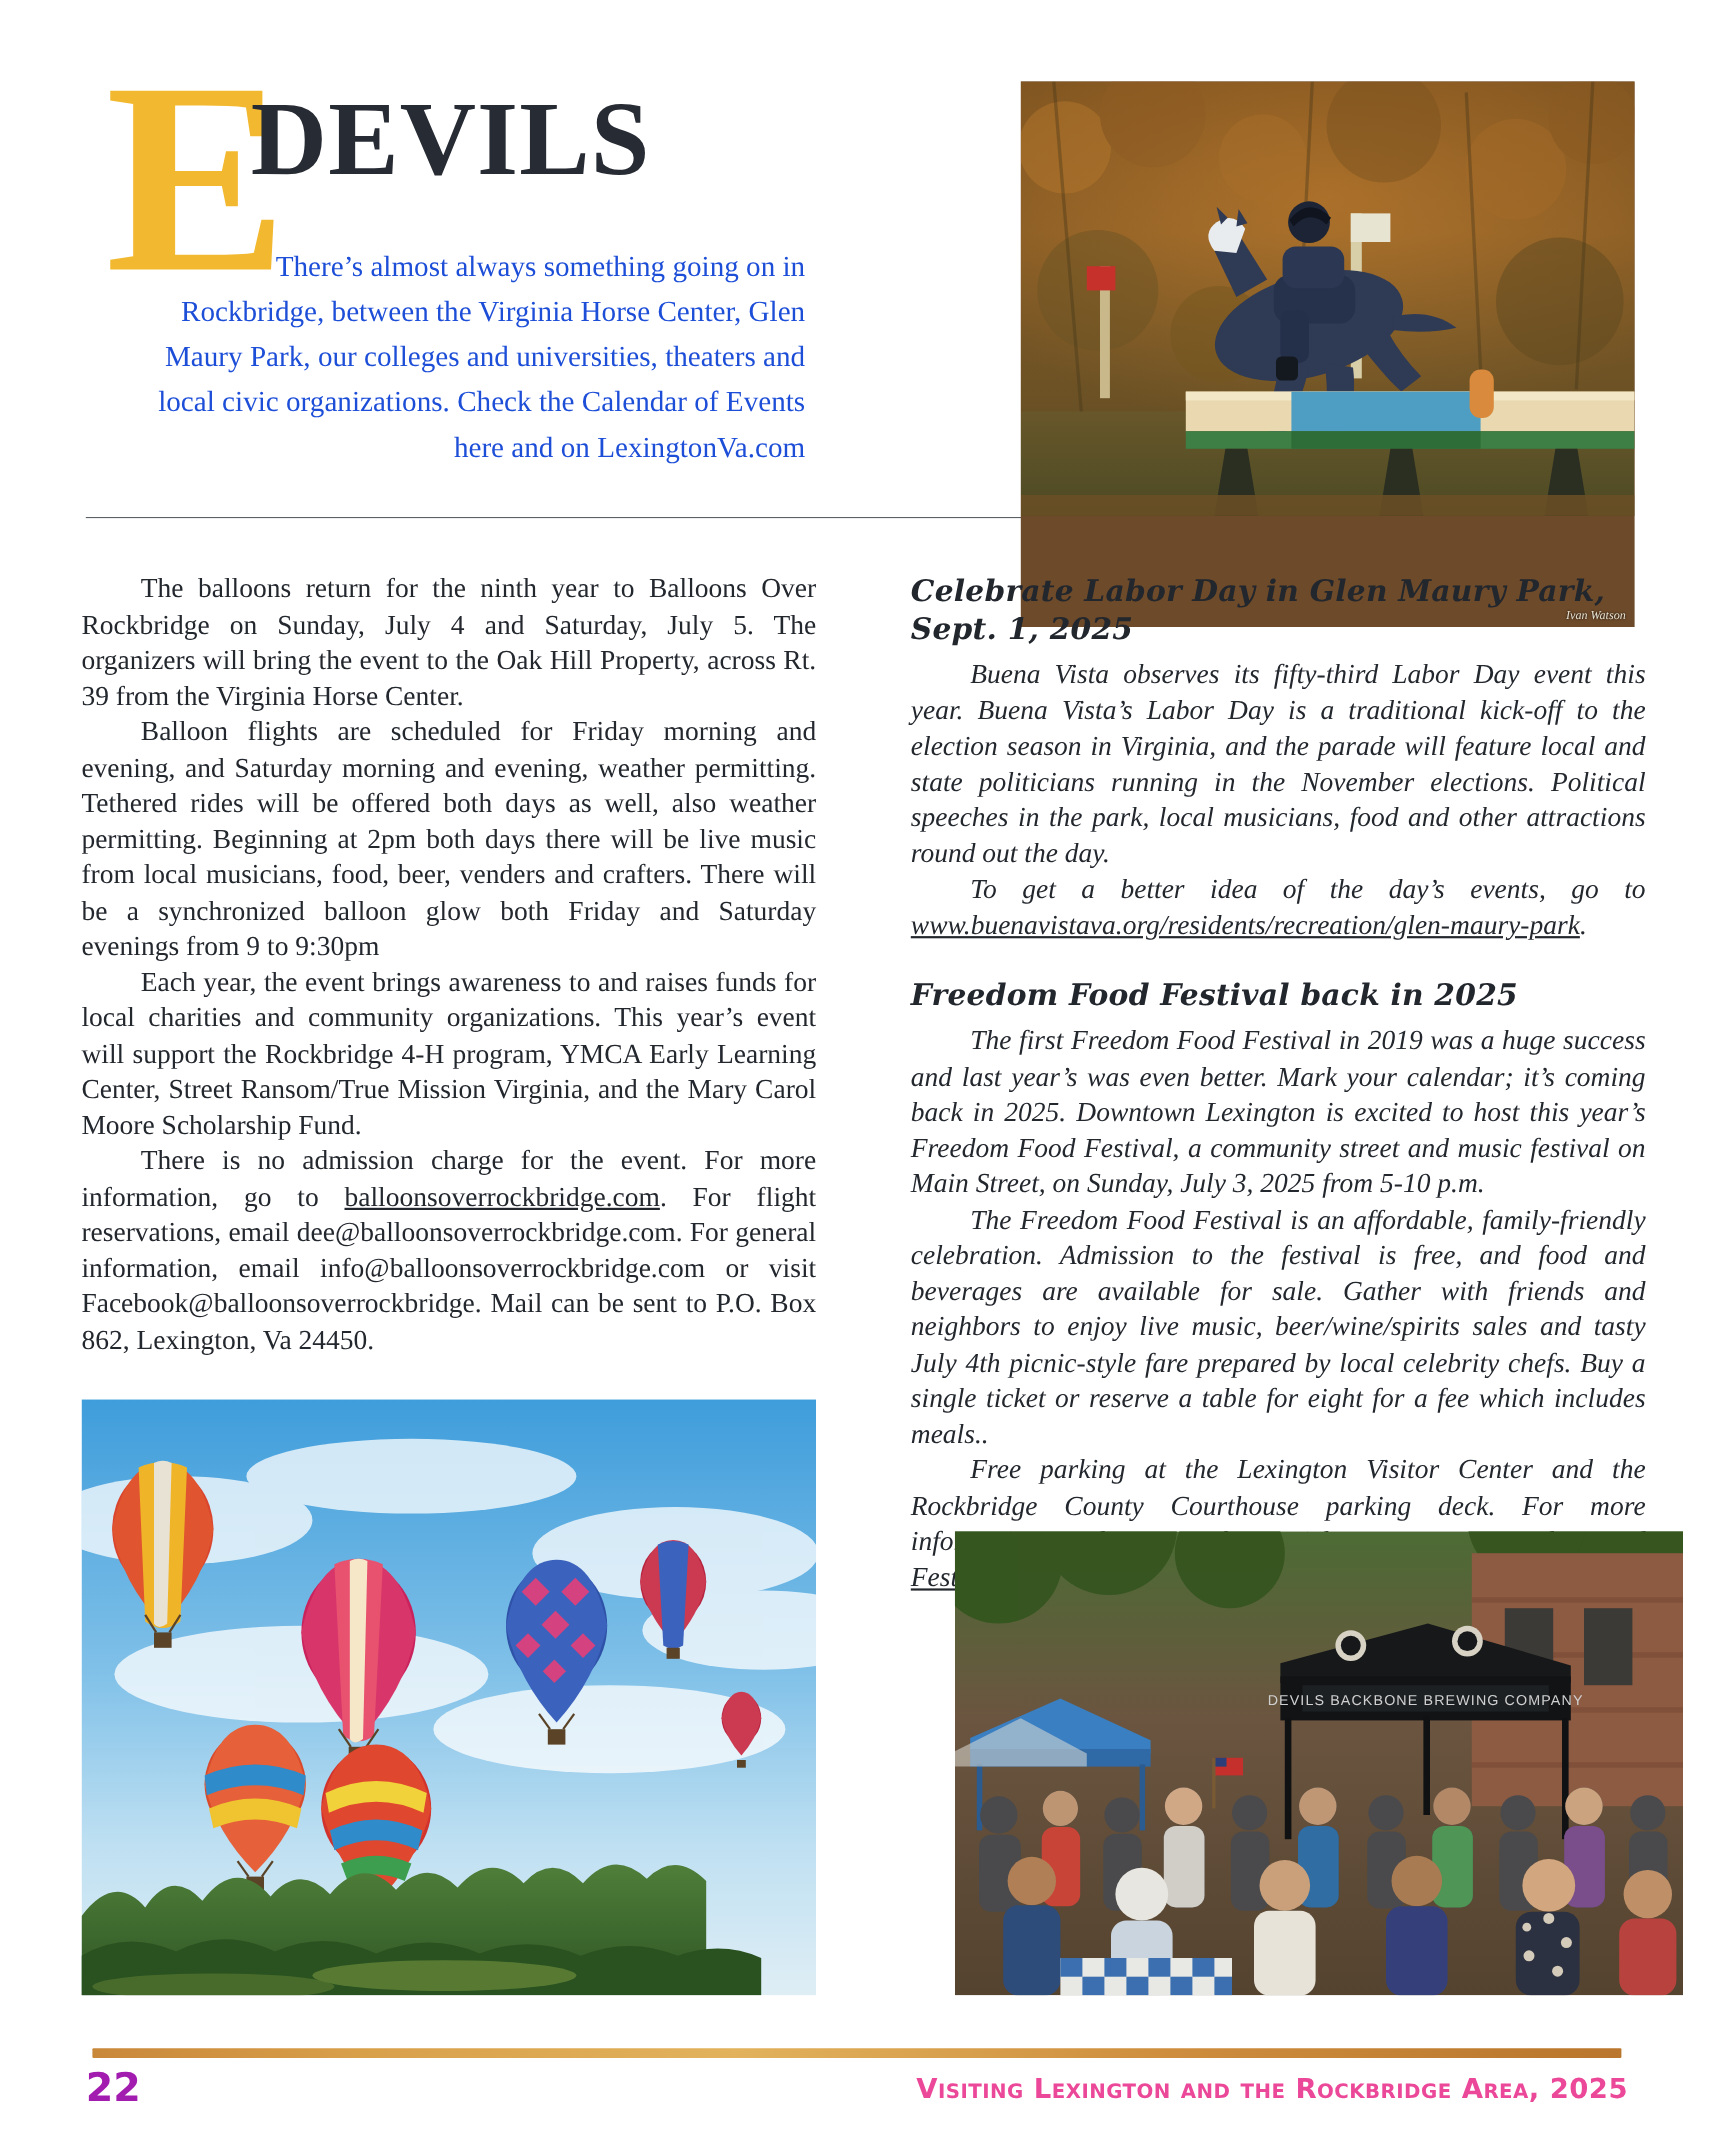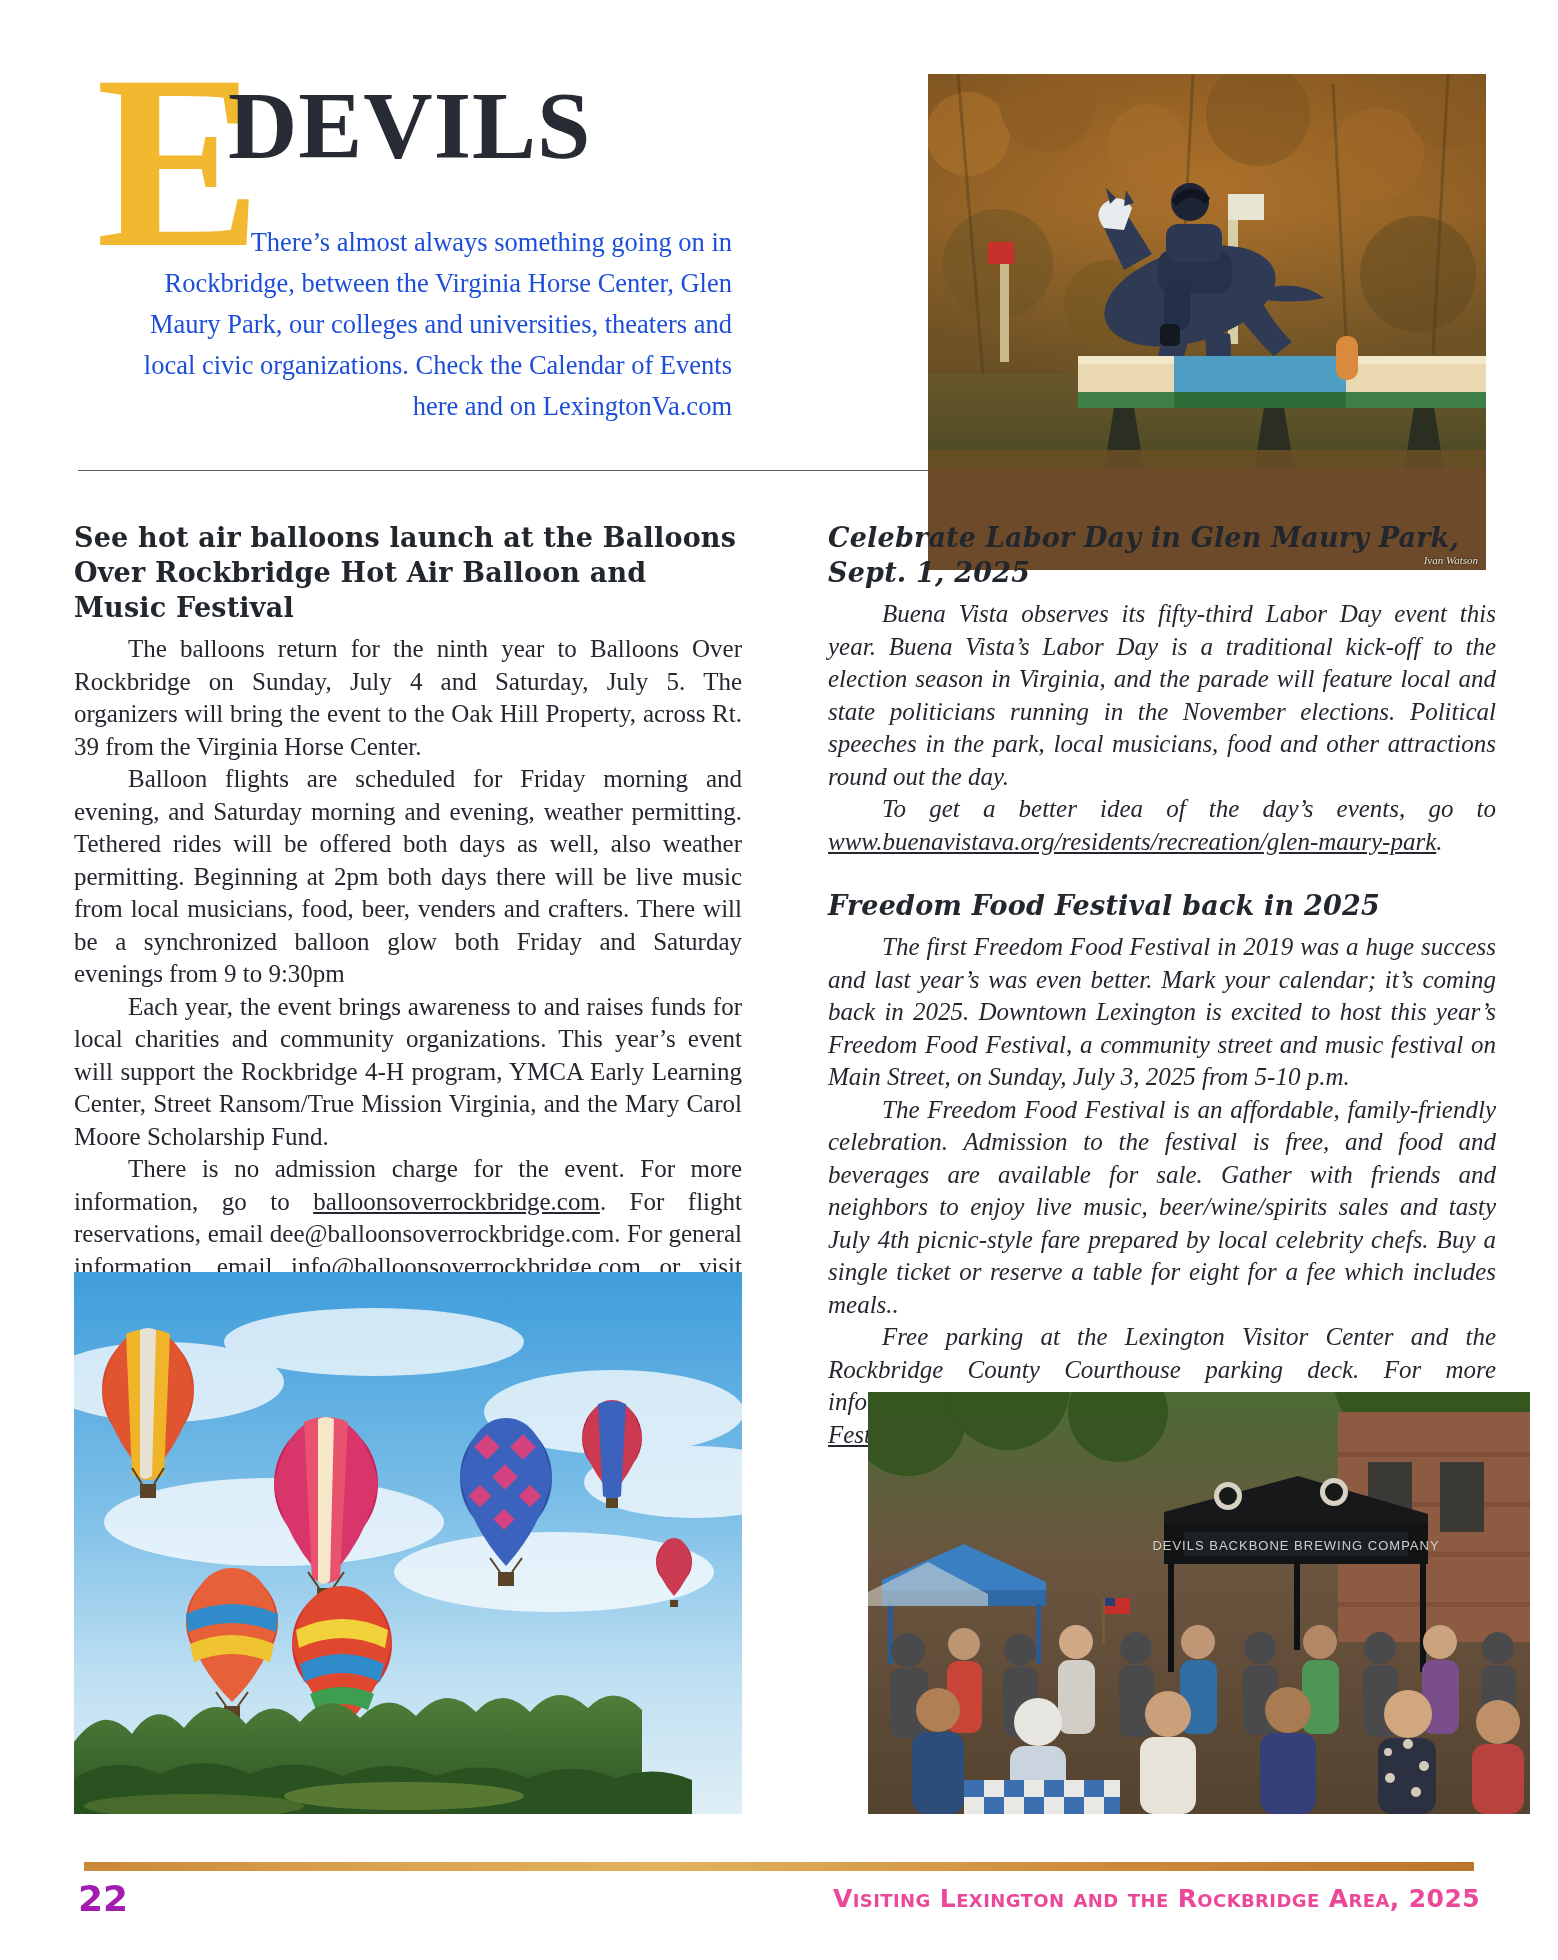--- a/index.html
+++ b/index.html
@@ -184,21 +184,20 @@
         <polygon points="336,334 356,334 366,395 326,395"></polygon>
         <polygon points="486,334 506,334 516,395 476,395"></polygon>
       </g>
       <rect x="0" y="376" width="558" height="19" fill="#6b4f24" opacity="0.85"></rect>
       <rect x="408" y="262" width="22" height="44" rx="10" fill="#d98a3c"></rect>
     </svg>
     <span class="credit">Ivan Watson</span>
   </div>
 
   <div class="col col-left">
-    <h2 class="head">See hot air balloons launch at the Balloons Over Rockbridge Hot Air Balloon and Music Festival</h2>
     <p class="body">The balloons return for the ninth year to Balloons Over Rockbridge on Sunday, July 4 and Saturday, July 5. The organizers will bring the event to the Oak Hill Property, across Rt. 39 from the Virginia Horse Center.</p>
     <p class="body">Balloon flights are scheduled for Friday morning and evening, and Saturday morning and evening, weather permitting. Tethered rides will be offered both days as well, also weather permitting. Beginning at 2pm both days there will be live music from local musicians, food, beer, venders and crafters. There will be a synchronized balloon glow both Friday and Saturday evenings from 9 to 9:30pm</p>
     <p class="body">Each year, the event brings awareness to and raises funds for local charities and community organizations. This year’s event will support the Rockbridge 4-H program, YMCA Early Learning Center, Street Ransom/True Mission Virginia, and the Mary Carol Moore Scholarship Fund.</p>
     <p class="body"><span>There is no admission charge for the event. For more information, go to </span><a class="link" href="#">balloonsoverrockbridge.com</a><span>. For flight reservations, email dee@balloonsoverrockbridge.com. For general information, email info@balloonsoverrockbridge.com or visit Facebook@balloonsoverrockbridge. Mail can be sent to P.O. Box 862, Lexington, Va 24450.</span></p>
   </div>
 
   <div class="col col-right">
     <h2 class="head">Celebrate Labor Day in Glen Maury Park, Sept. 1, 2025</h2>
     <p class="body">Buena Vista observes its fifty-third Labor Day event this year. Buena Vista’s Labor Day  is a traditional kick-off to the election season in Virginia, and the parade will feature local and state politicians running in the November elections. Political speeches in the park, local musicians, food and other attractions round out the day.</p>
     <p class="body"><span>To get a better idea of the day’s events, go to </span><a class="link" href="#">www.buenavistava.org/residents/recreation/glen-maury-park</a><span>.</span></p>

